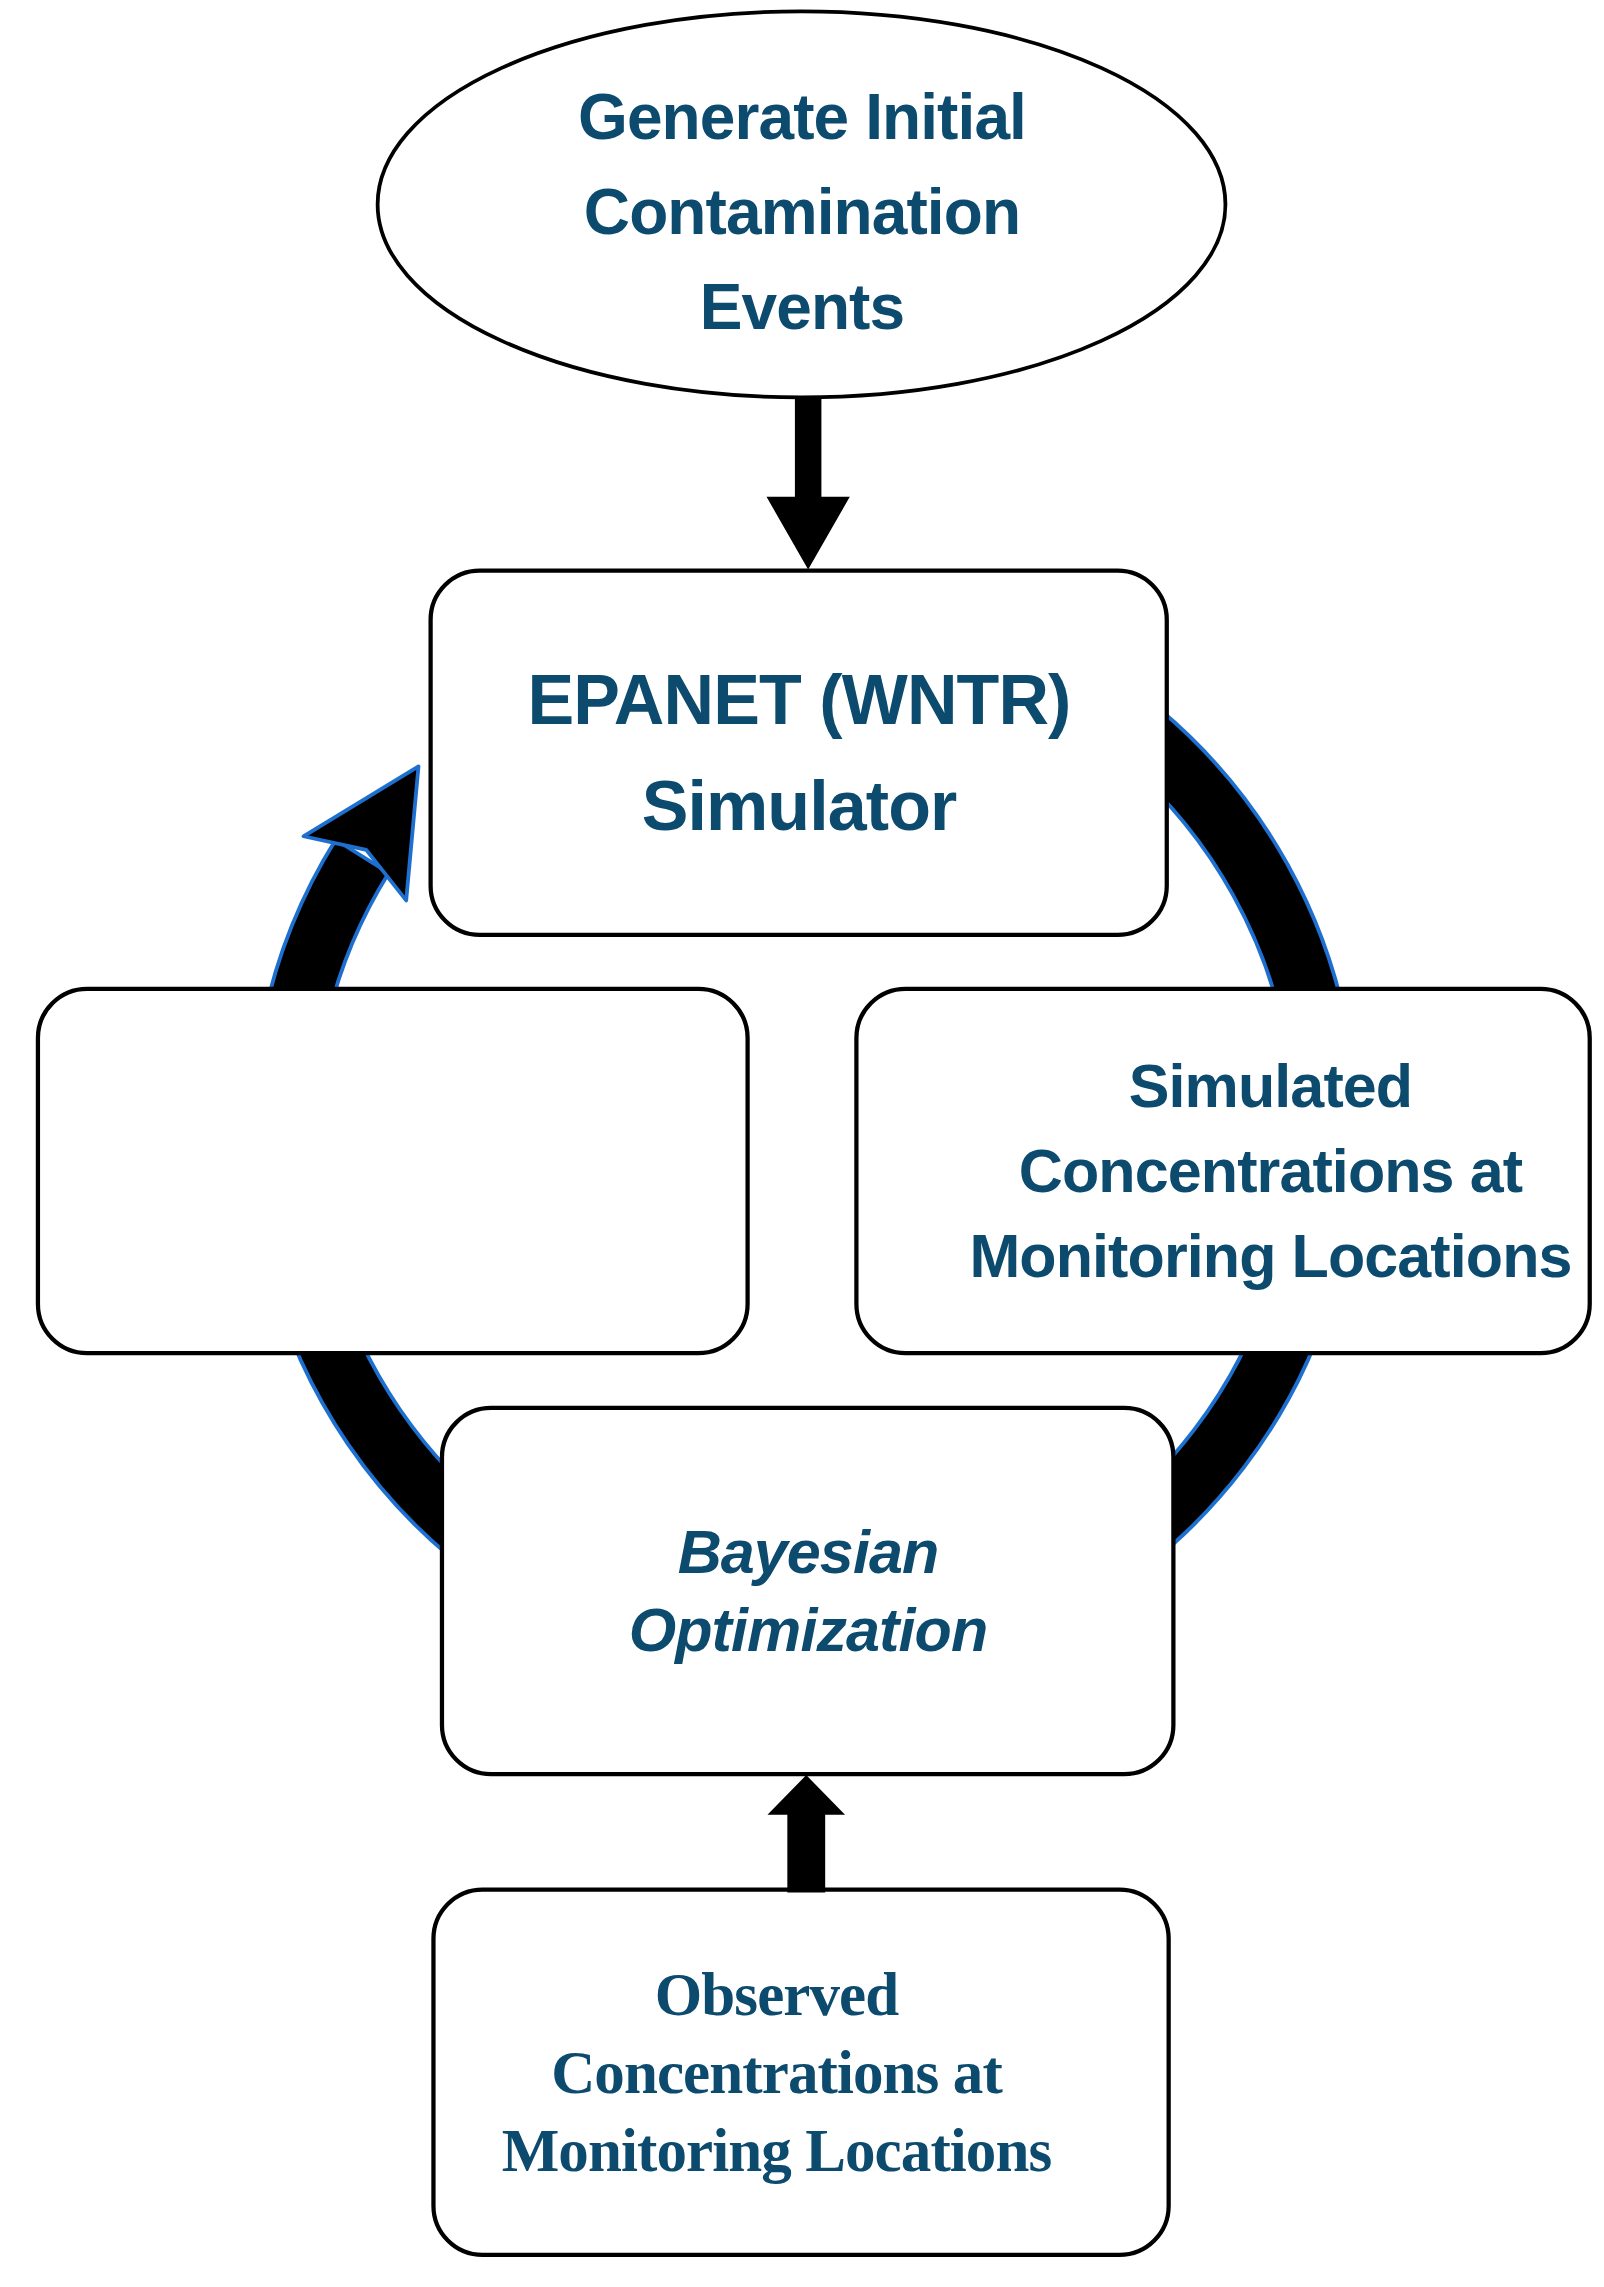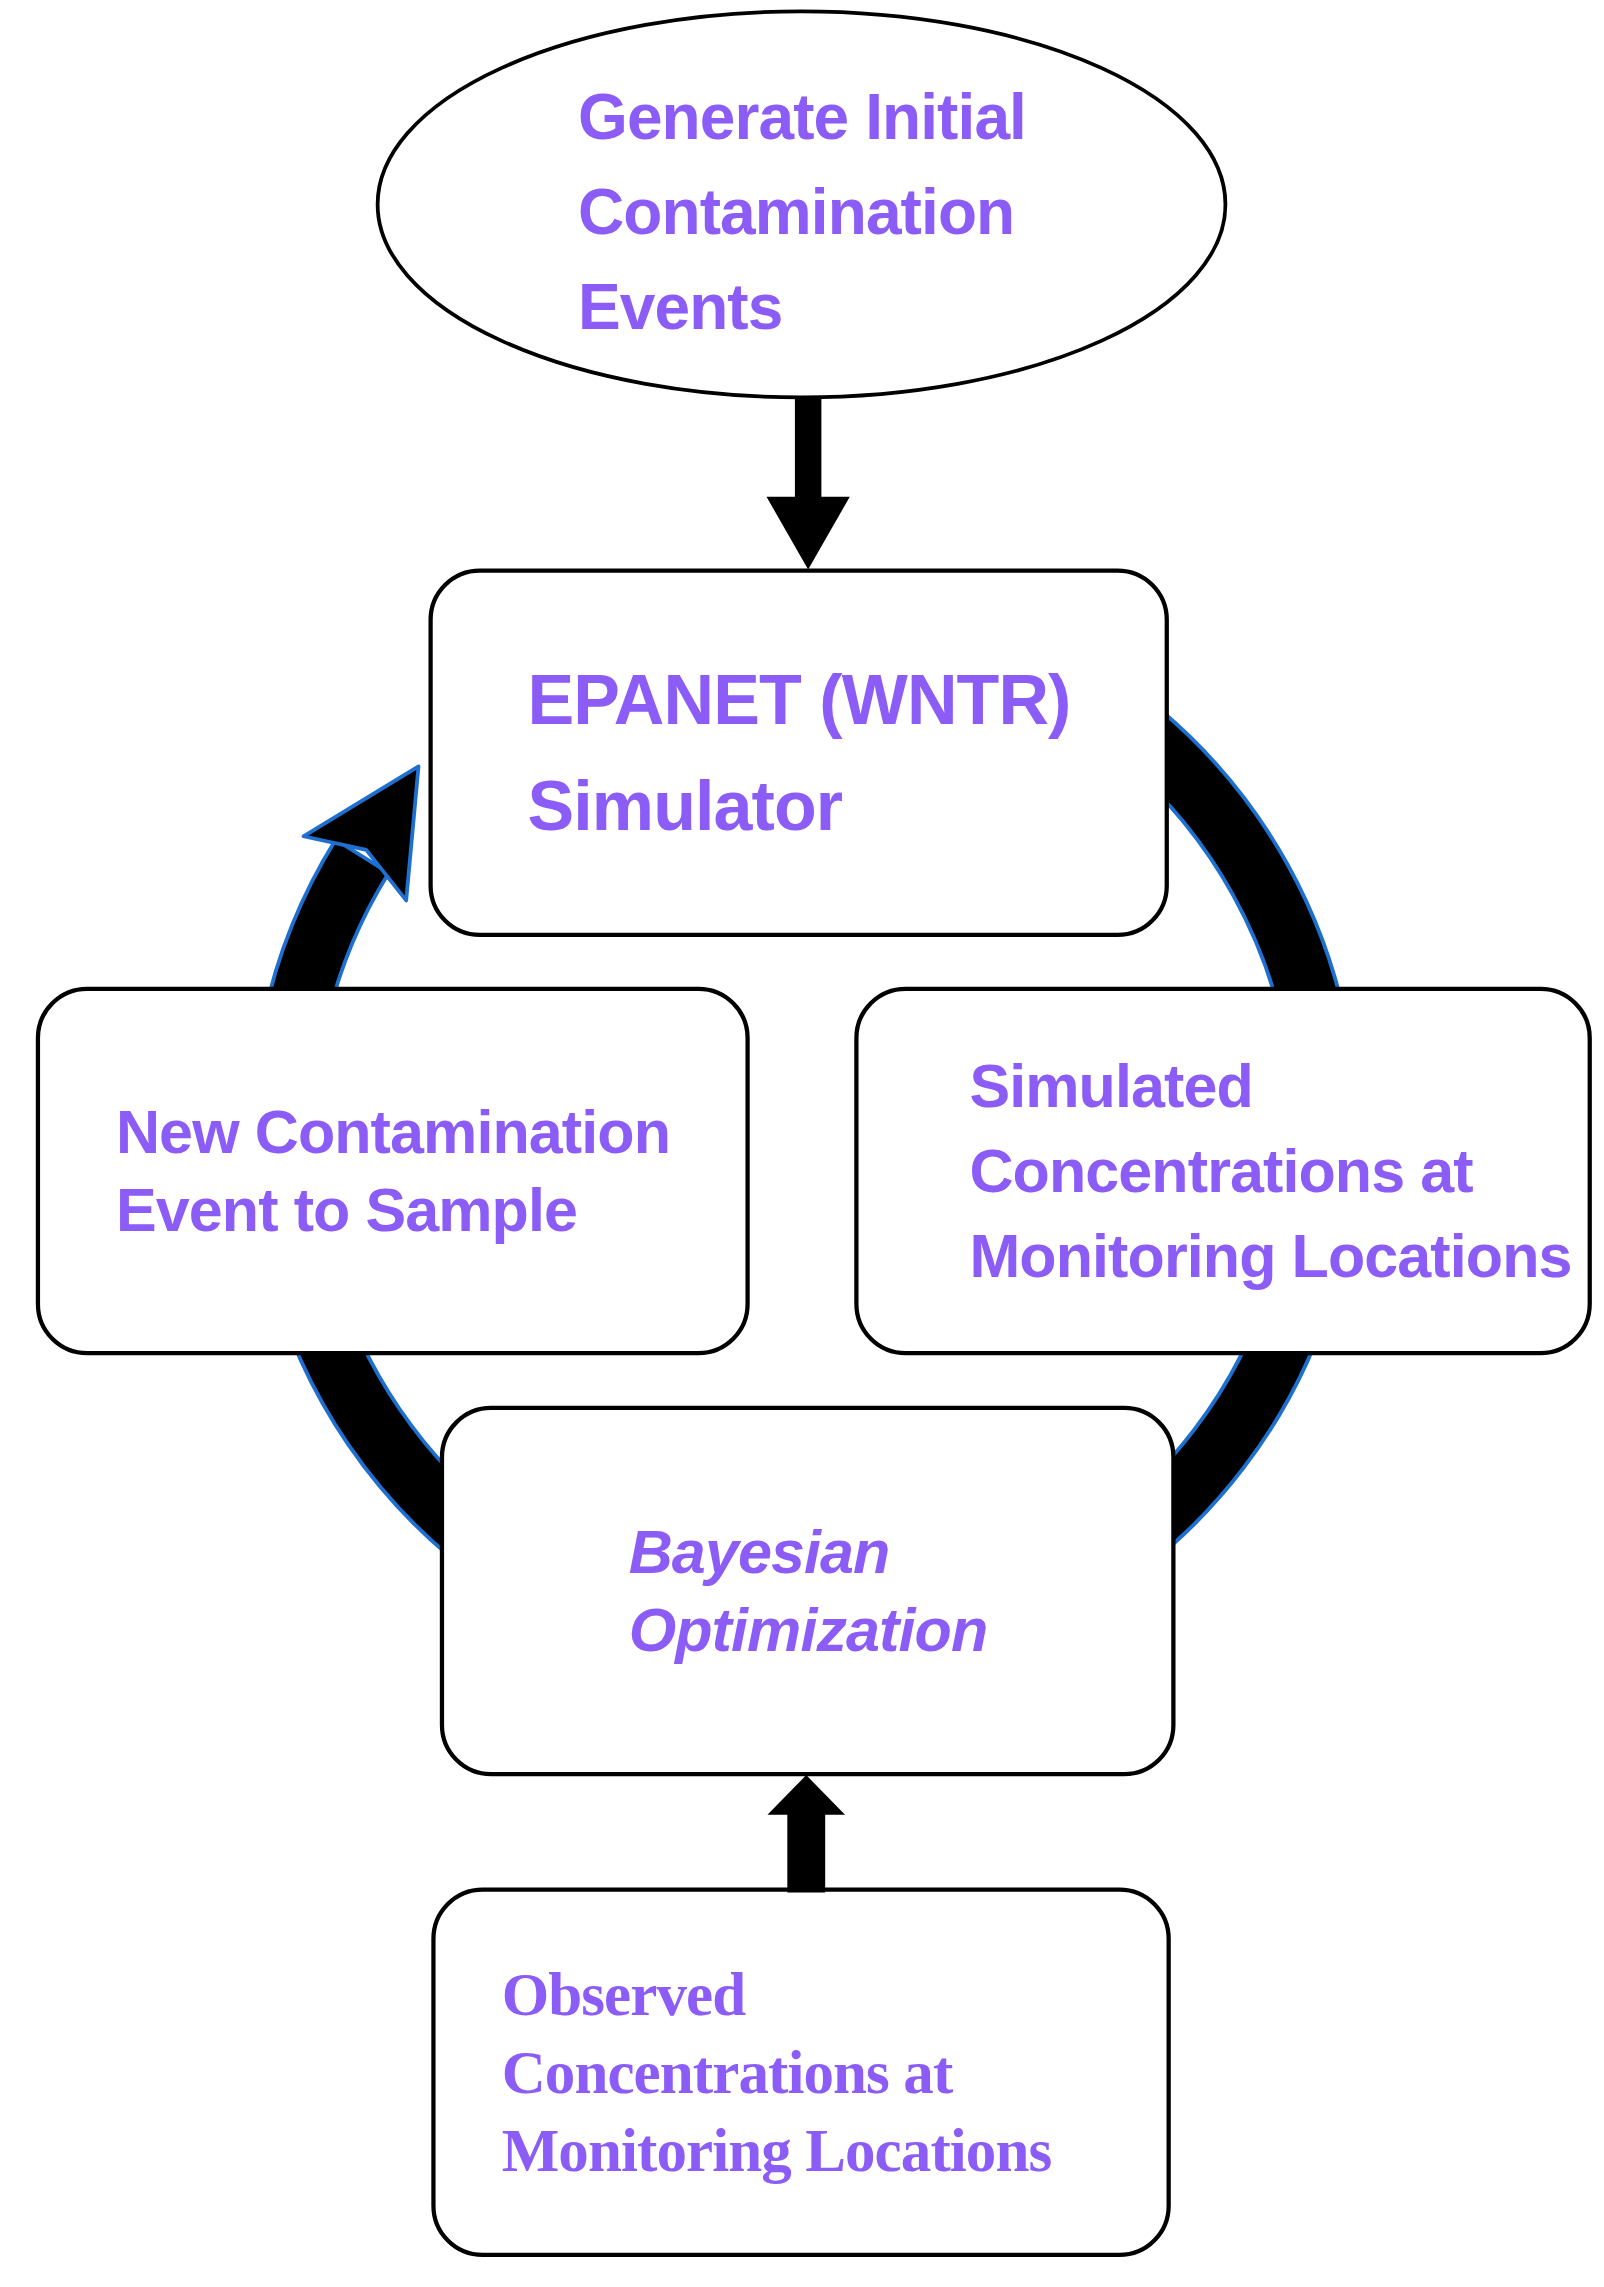--- a/index.html
+++ b/index.html
@@ -10,23 +10,24 @@
     background: #ffffff;
     font-family: "Liberation Sans", "DejaVu Sans", sans-serif;
     overflow: hidden;
   }
   .layer { position: absolute; left: 0; top: 0; }
   .node-label {
     position: absolute;
     display: flex;
     align-items: center;
     justify-content: center;
+    text-align: center;
     white-space: pre-line;
     font-weight: 700;
-    color: #8b5cf6;
+    color: #0c4a6e;
     letter-spacing: -0.9px;
     z-index: 3;
   }
   .lbl-ellipse   { left: 376px; top:   28px; width: 852px; height: 369px; font-size: 64px; line-height: 95px; }
   .lbl-epanet    { left: 431px; top:  571px; width: 736px; height: 364px; font-size: 70px; line-height: 106px; }
   .lbl-newevent  { left:  38px; top: 989px; width: 710px; height: 364px; font-size: 61px; line-height: 78px; }
   .lbl-simulated { left: 904px; top: 989px; width: 733px; height: 364px; font-size: 61px; line-height: 85px; }
   .lbl-bayes     { left: 442px; top: 1408px; width: 732px; height: 366px; font-size: 61px; line-height: 78px; font-style: italic; }
   .lbl-observed  { left: 409px; top: 1890px; width: 735px; height: 365px; font-size: 61px; line-height: 78px; font-family: Liberation Serif, serif; }
 </style>
@@ -55,22 +56,20 @@
 
     <path d="M 840 421 L 840 525 L 810 525 L 854 602 L 898 525 L 868 525 L 868 421 Z" fill="#000000"></path>
     <path d="M 832 2000 L 832 1918 L 811 1918 L 852 1876 L 893 1918 L 872 1918 L 872 2000 Z" fill="#000000"></path>
   </svg>
 
   <div class="node-label lbl-ellipse">Generate Initial
 Contamination
 Events</div>
   <div class="node-label lbl-epanet">EPANET (WNTR)
 Simulator</div>
-  <div class="node-label lbl-newevent">New Contamination
-Event to Sample</div>
   <div class="node-label lbl-simulated">Simulated
 Concentrations at
 Monitoring Locations</div>
   <div class="node-label lbl-bayes">Bayesian
 Optimization</div>
   <div class="node-label lbl-observed">Observed
 Concentrations at
 Monitoring Locations</div>
 
 </div>

